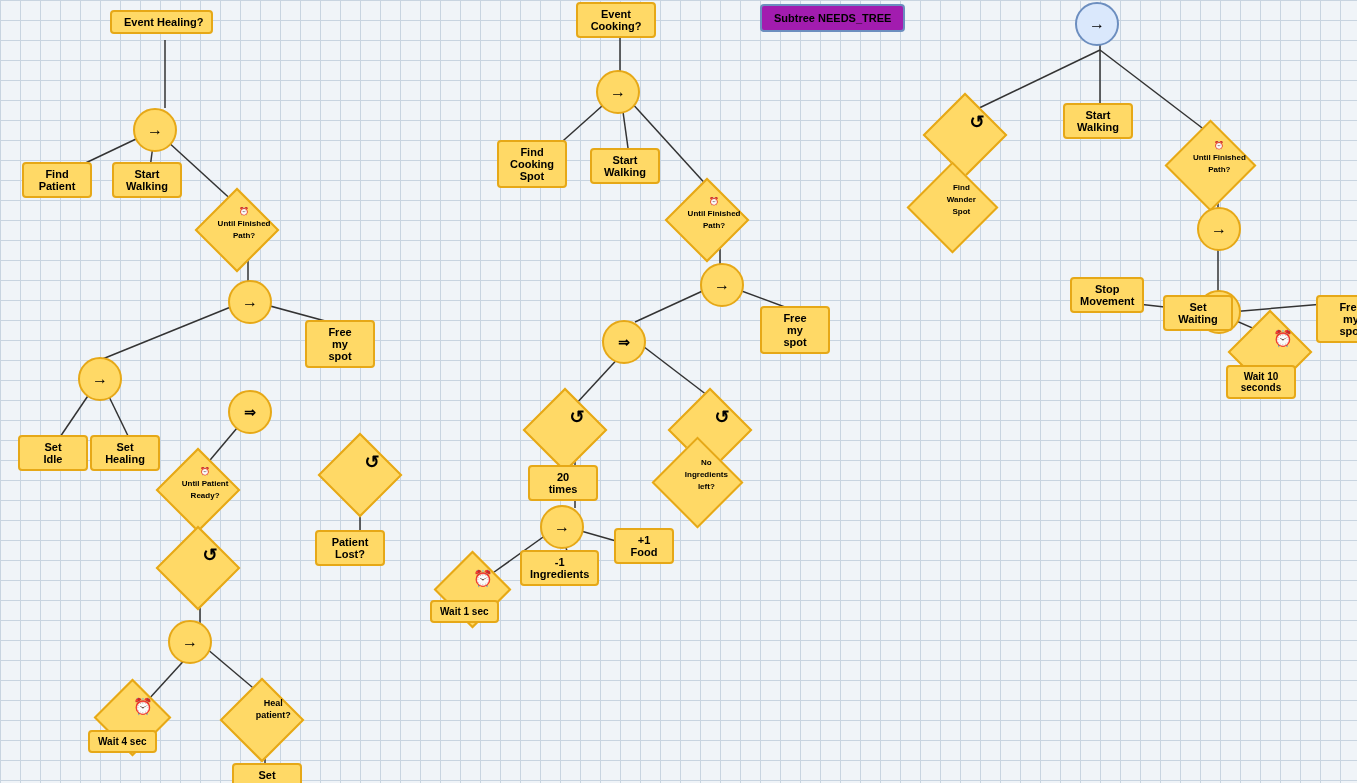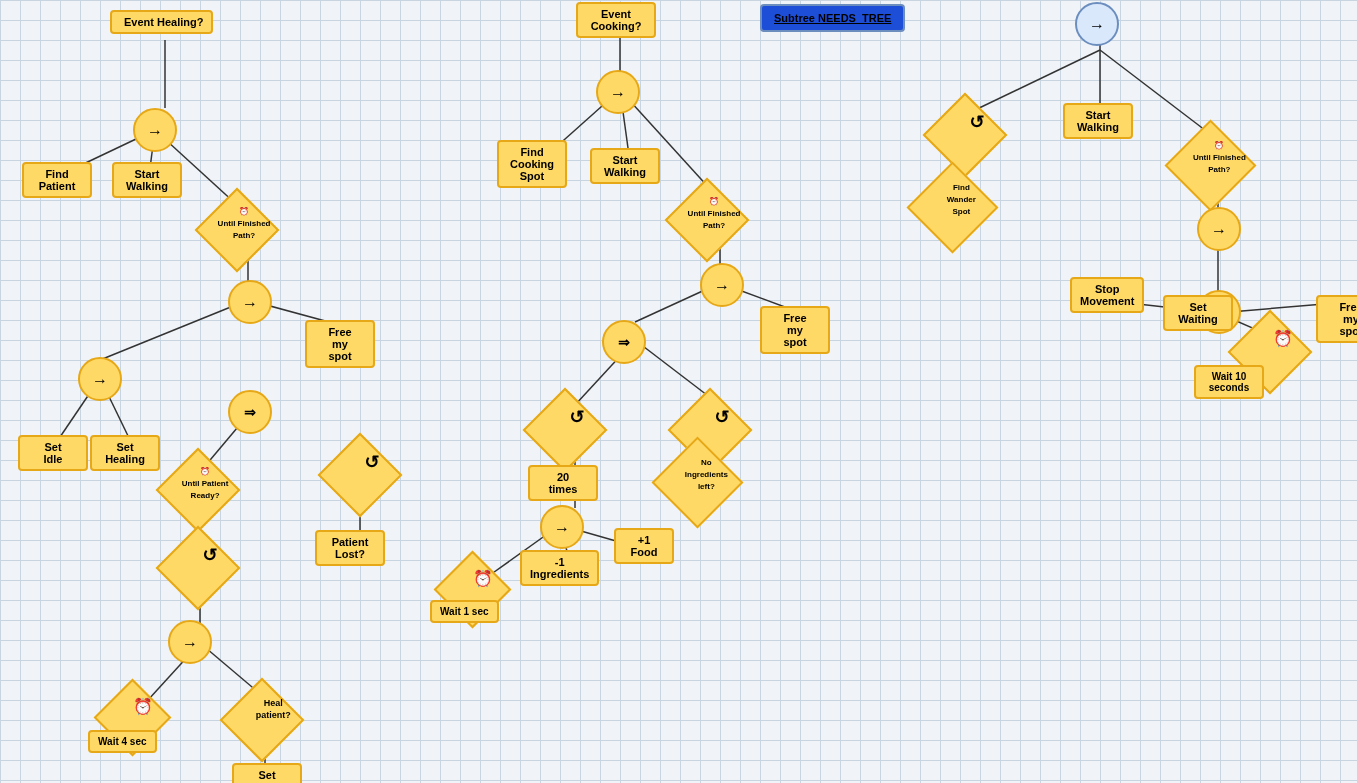--- a/index.html
+++ b/index.html
@@ -29,26 +29,25 @@
 
     .node-rect {
       background: #ffd966;
       border: 2px solid #e6a817;
       border-radius: 4px;
       padding: 4px 8px;
       min-width: 70px;
     }
 
     .node-rect-blue {
-      background: #1d4ed8;
+      background: #a21caf;
       border: 2px solid #6c8ebf;
       border-radius: 4px;
       padding: 4px 8px;
       min-width: 80px;
-      text-decoration: underline;
     }
 
     .node-diamond {
       background: #ffd966;
       border: 2px solid #e6a817;
       transform: rotate(45deg);
       width: 60px;
       height: 60px;
     }
 
@@ -394,21 +393,21 @@
   <div class="node-rect">
     <span>Set<br>Waiting</span>
   </div>
 </div>
 
 <div class="node" style="left:1240px;top:322px;">
   <div class="node-diamond" style="width:60px;height:60px;">
     <div class="node-diamond-inner"><span style="font-size:16px;">⏰</span></div>
   </div>
 </div>
-<div class="node" style="left:1194px;top:365px;border-radius:8px;">
+<div class="node" style="left:1226px;top:365px;border-radius:8px;">
   <div class="node-rect" style="font-size:10px;min-width:70px;"><span>Wait 10<br>seconds</span></div>
 </div>
 
 <div class="node" style="left:1316px;top:295px;">
   <div class="node-rect">
     <span>Free<br>my<br>spot</span>
   </div>
 </div>
 
 </body></html>

